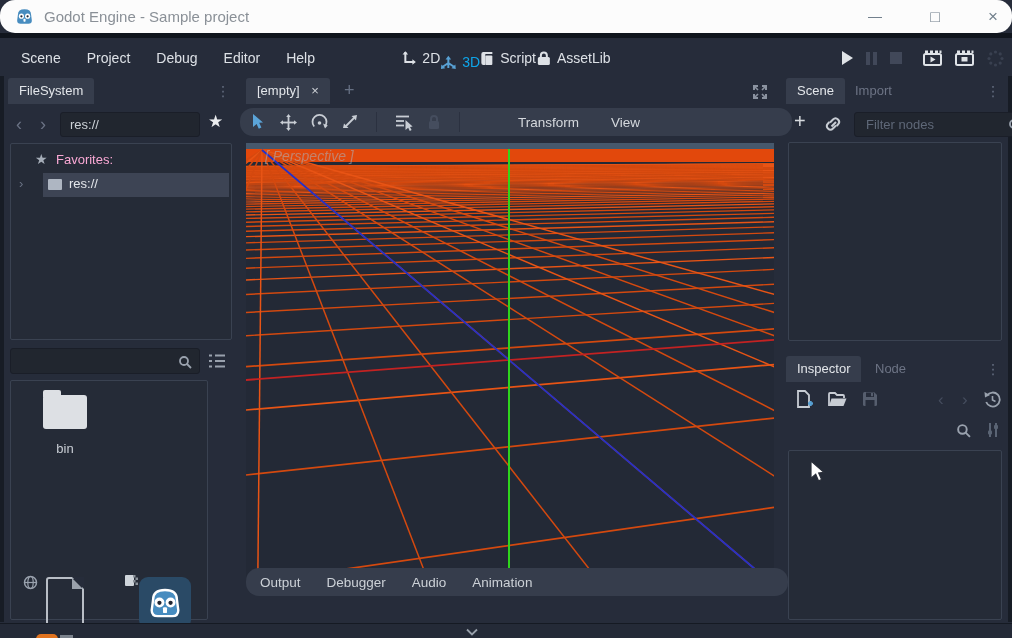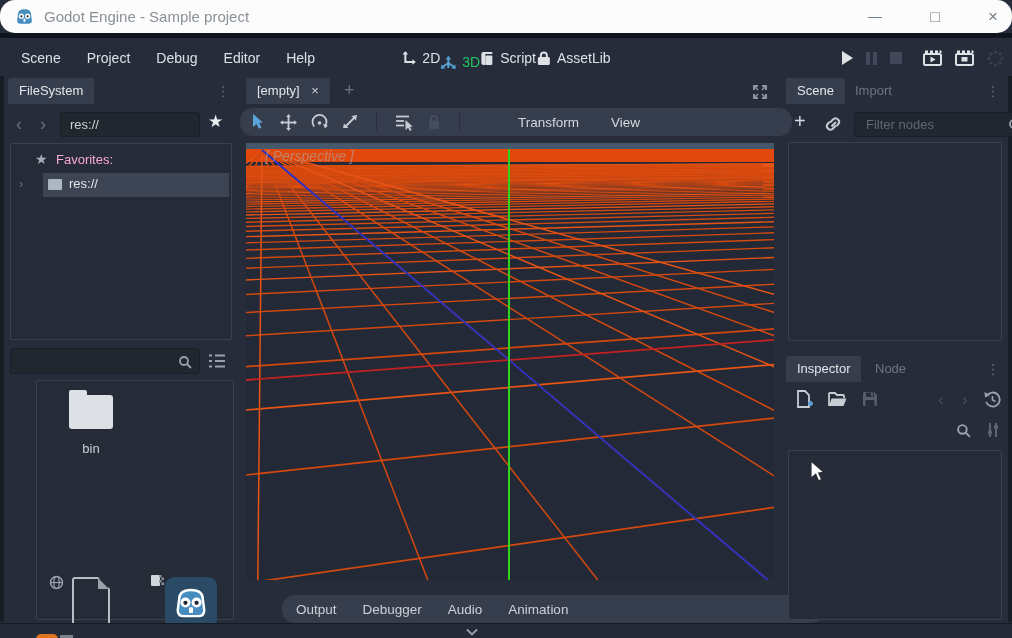--- a/index.html
+++ b/index.html
@@ -14,21 +14,21 @@
   .winbtn{position:absolute;top:0;width:34px;height:33px;text-align:center;
        line-height:33px;color:#72808d;font-size:14px;cursor:default;}
   #sepbar{left:0;top:33px;width:1012px;height:5px;background:#10151d;}
   
   #menubar{left:0;top:38px;width:1012px;height:40px;background:#262c3a;}
   #main-menus{position:absolute;left:8px;top:0;height:40px;display:flex;align-items:center;}
   #main-menus .menu-item{padding:0 13px;font-size:14px;color:#dde1e6;}
   #workspaces{position:absolute;left:50%;top:0;height:40px;transform:translateX(-50%);
        display:flex;align-items:center;}
   .ws{display:flex;align-items:center;gap:6px;font-size:14px;color:#dde1e6;}
-  .ws.active{color:#22c55e;margin-top:8px;}
+  .ws.active{color:#0ea5e9;margin-top:8px;}
   #playbar{position:absolute;right:8px;top:0;height:40px;display:flex;align-items:center;gap:13px;}
   .pb-icon{display:flex;align-items:center;}
   .play-tri{width:0;height:0;border-left:11px solid #dfe3e7;border-top:7px solid transparent;
        border-bottom:7px solid transparent;}
   .pause-bars{display:flex;gap:3px;}
   .pause-bars span{display:block;width:4px;height:13px;background:#414859;}
   .stop-sq{width:12px;height:12px;background:#414859;}
   
   .tab{display:inline-block;height:26px;line-height:26px;padding:0 11px;font-size:13px;
        color:#e3e6ea;background:#363d4c;border-radius:3px 3px 0 0;}
@@ -217,21 +217,21 @@
       <g stroke="#99a1ad" stroke-width="2">
         <line x1="1" y1="3.5" x2="4" y2="3.5"></line>
           <line x1="7" y1="3.5" x2="17" y2="3.5"></line>
         <line x1="1" y1="9" x2="4" y2="9"></line>
           <line x1="7" y1="9" x2="17" y2="9"></line>
         <line x1="1" y1="14.5" x2="4" y2="14.5"></line>
           <line x1="7" y1="14.5" x2="17" y2="14.5"></line>
       </g>
     </svg>
 
-    <div class="well" style="left:2px;top:302px;width:198px;height:240px;margin-left:26px;">
+    <div class="well" style="left:2px;top:302px;width:198px;height:240px;">
       <div class="fitem" style="left:2px;top:14px;width:104px;">
         <div class="folder-glyph"></div>
         <div style="margin-top:12px;">bin</div>
       </div>
 
       <div class="fitem" style="left:2px;top:196px;width:104px;">
         <svg class="abs" style="left:10px;top:-2px;" width="15" height="15" viewBox="0 0 15 15">
           <circle cx="7.5" cy="7.5" r="6" fill="none" stroke="#9aa2ae" stroke-width="1.5"></circle>
           <ellipse cx="7.5" cy="7.5" rx="2.7" ry="6" fill="none" stroke="#9aa2ae" stroke-width="1.2"></ellipse>
           <line x1="1.5" y1="7.5" x2="13.5" y2="7.5" stroke="#9aa2ae" stroke-width="1.2"></line>
@@ -420,21 +420,21 @@
           <line x1="16" y1="7" x2="1371.8" y2="437" stroke="#d4490f" stroke-width="1.5"></line>
           <line x1="16" y1="7" x2="1541.8" y2="437" stroke="#e85415" stroke-width="1.5"></line>
           <line x1="0" y1="236.98684691267812" x2="528" y2="196.86116185604678" stroke="#c32222" stroke-width="1.8"></line>
           <line x1="16" y1="7" x2="521.8" y2="437" stroke="#2430c8" stroke-width="1.8"></line>
           <rect x="0" y="0" width="528" height="6" fill="#46586c"></rect>
           <line x1="263" y1="6" x2="263" y2="437" stroke="#2fd51c" stroke-width="2"></line>
         </svg>
       <div id="perspective-label">[ Perspective ]</div>
     </div>
 
-    <div class="tb" id="bottom-tabs" style="left:6px;top:517px;width:528px;height:28px;margin-left:36px;">
+    <div class="tb" id="bottom-tabs" style="left:6px;top:490px;width:528px;height:28px;">
       <span>Output</span>
       <span>Debugger</span>
       <span>Audio</span>
       <span>Animation</span>
     </div>
   </div>
 
   <div class="abs" id="right-panel">
     <span class="tab" style="position:absolute;left:0;top:0;">Scene</span>
     <span class="tab inactive" style="position:absolute;left:58px;top:0;">Import</span>

